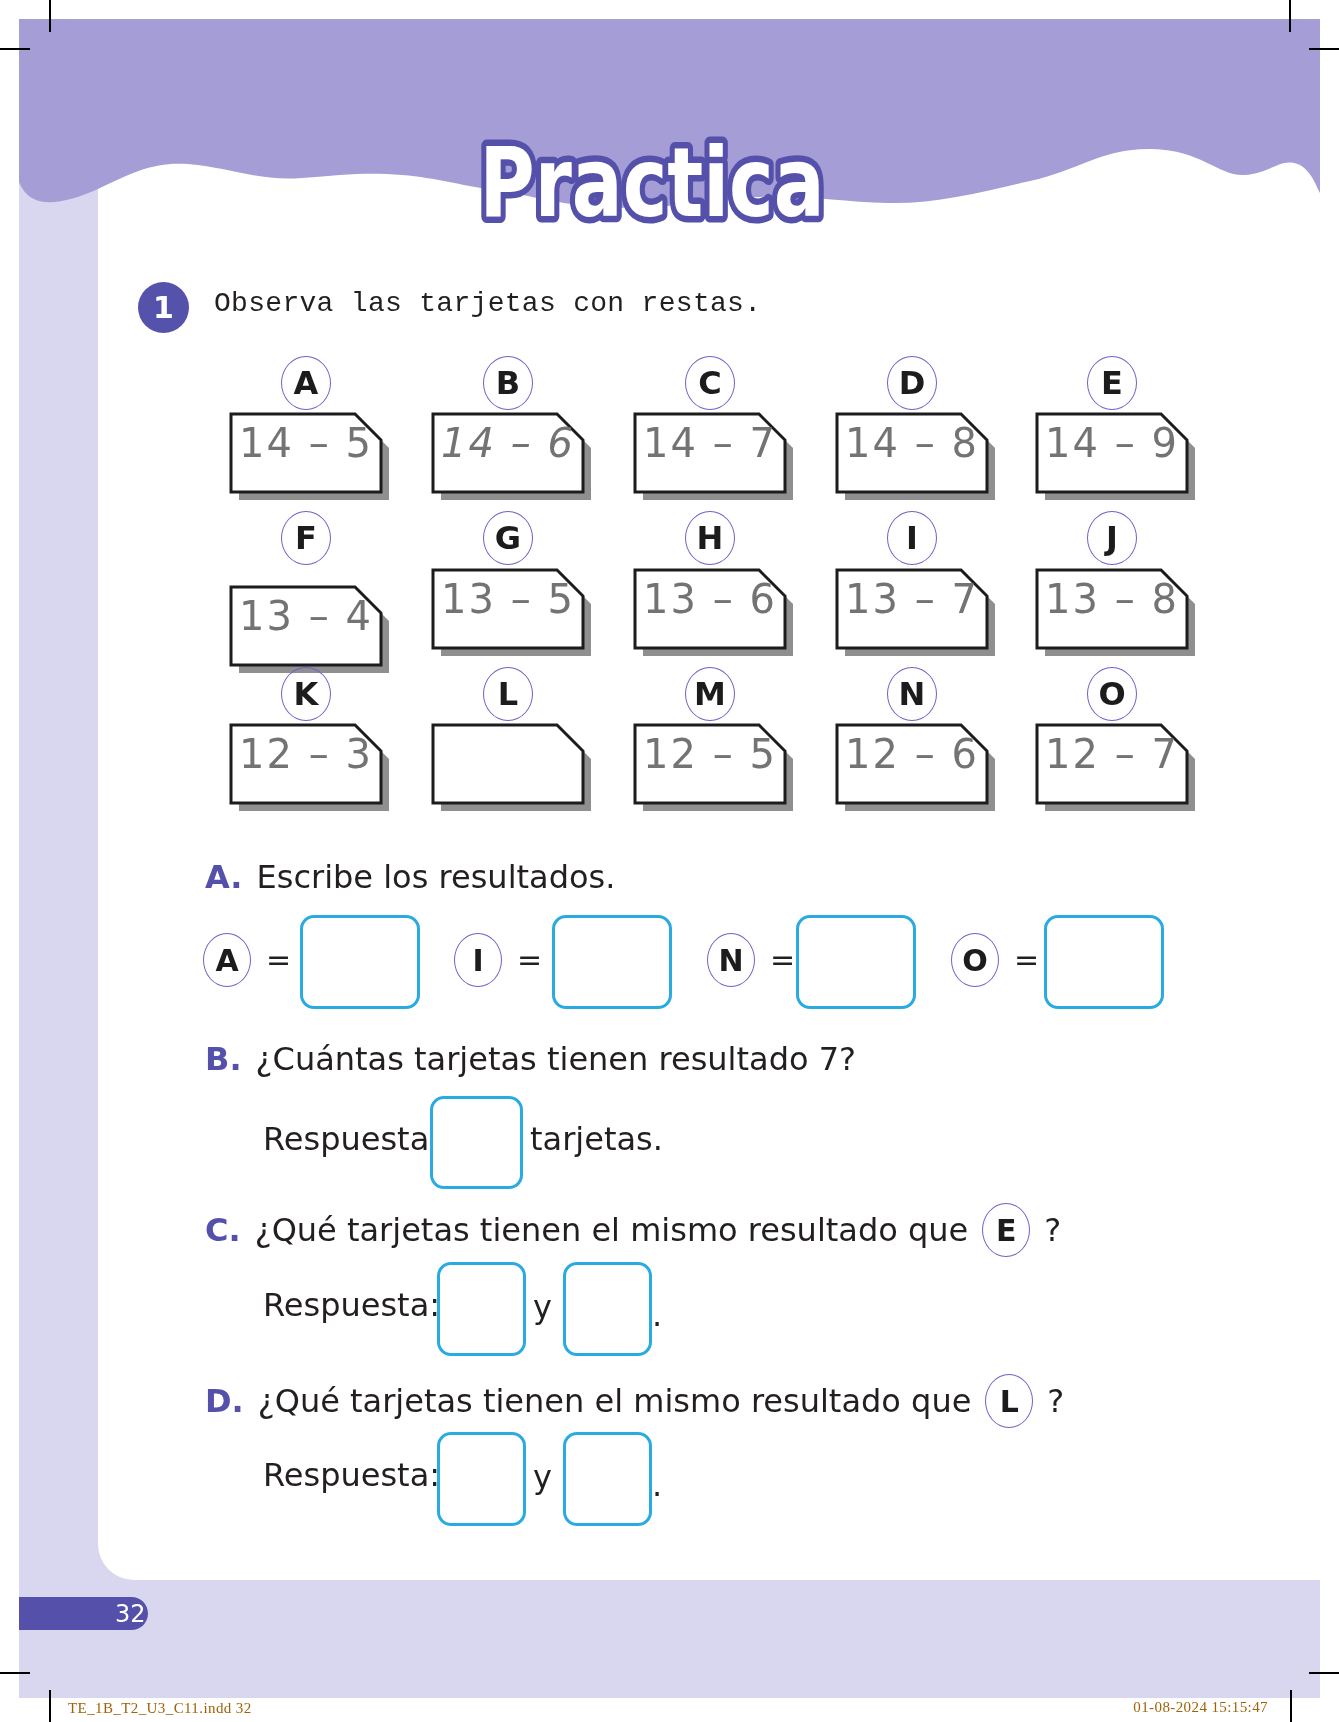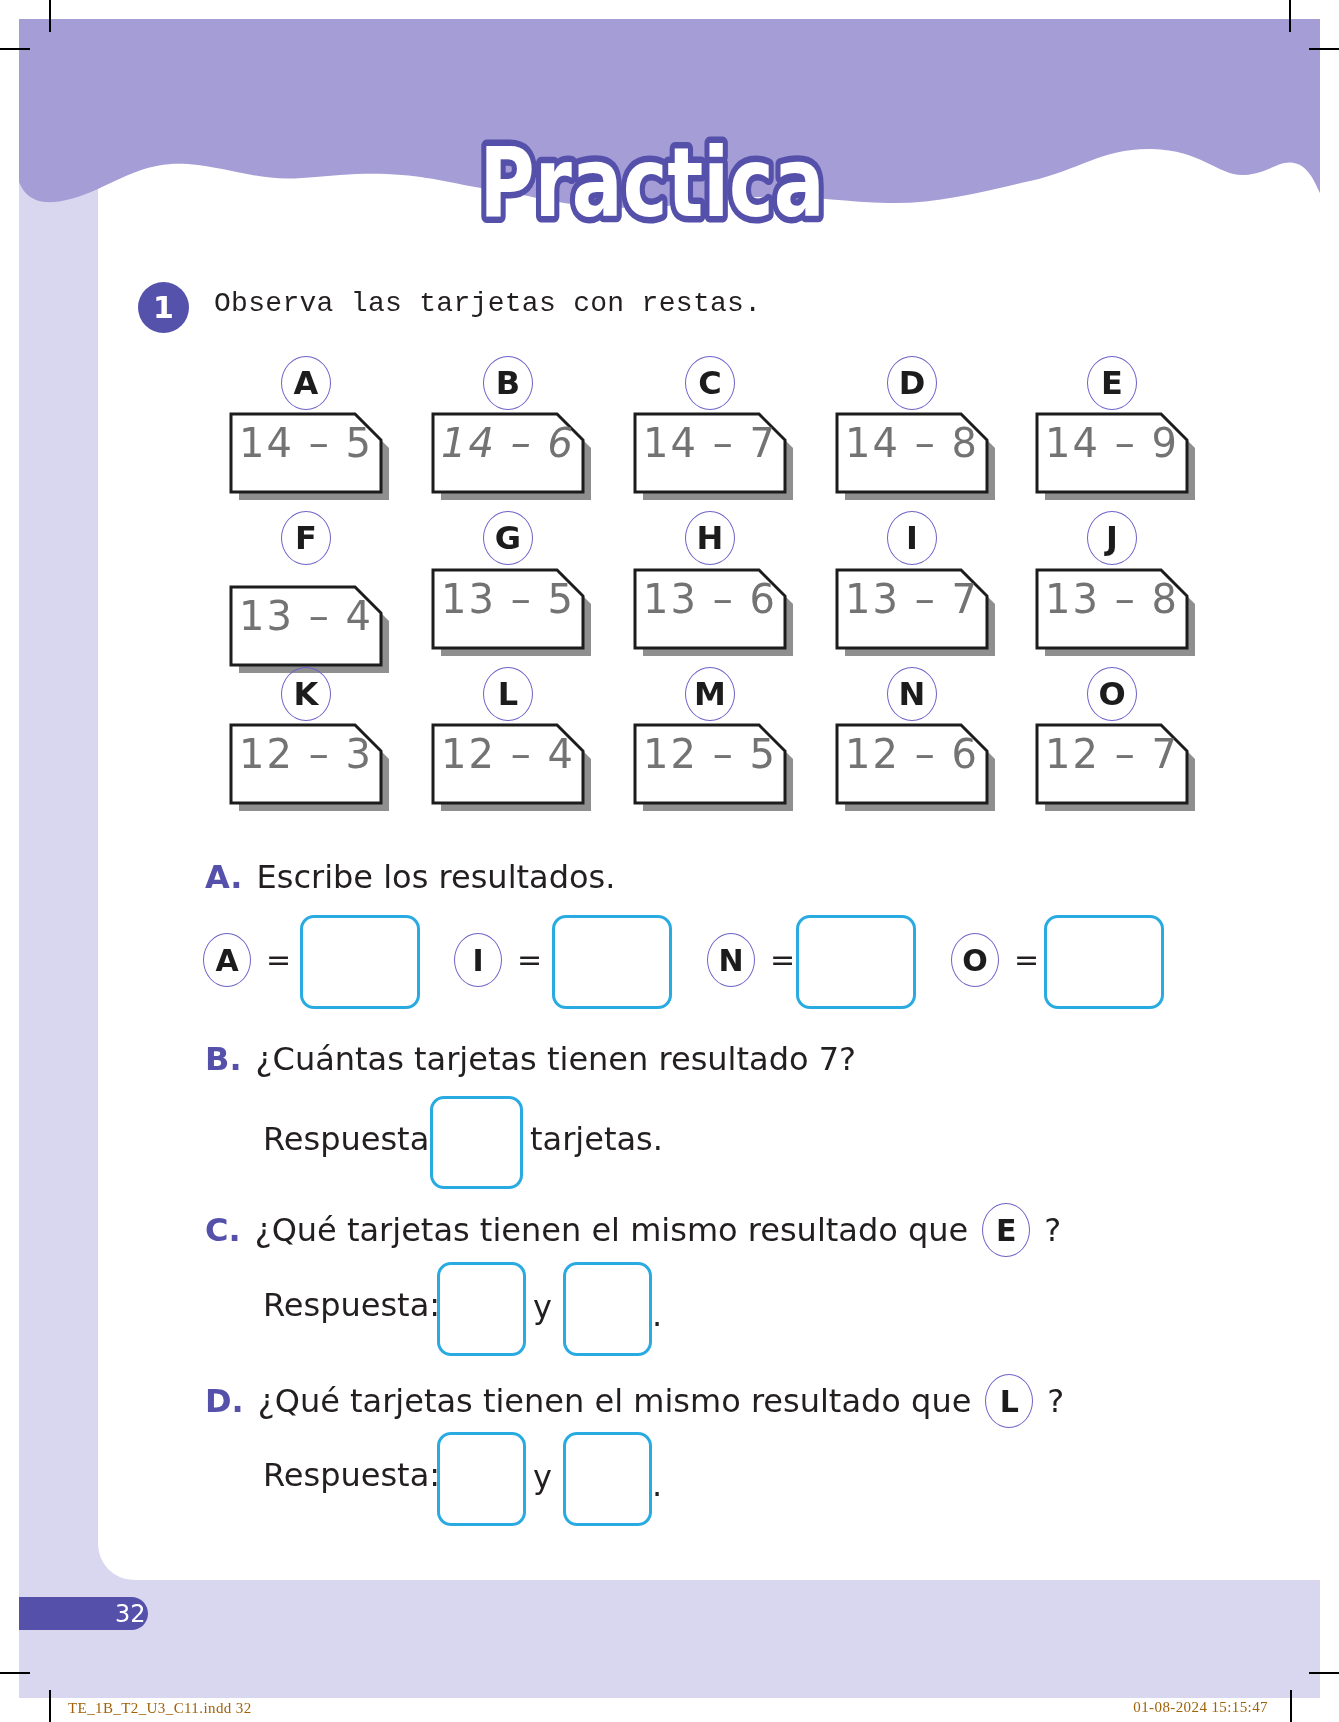--- a/index.html
+++ b/index.html
@@ -190,21 +190,20 @@
         <div class="card-num">12 – 3</div>
       </div>
       <div class="letter-circle" style="left: 483px; top: 667px;">
         <span>L</span>
       </div>
       <div class="card" style="left: 431px; top: 723px;">
         <svg width="162" height="90" viewBox="0 0 162 90">
           <polygon points="10,10 134,10 160,36 160,88 10,88" fill="#8f8f8f"></polygon>
           <polygon points="2,2 126,2 152,28 152,80 2,80" fill="#ffffff" stroke="#1c1c1c" stroke-width="3"></polygon>
         </svg>
-        <div class="card-num">12 – 4</div>
       </div>
       <div class="letter-circle" style="left: 685px; top: 667px;">
         <span>M</span>
       </div>
       <div class="card" style="left: 633px; top: 723px;">
         <svg width="162" height="90" viewBox="0 0 162 90">
           <polygon points="10,10 134,10 160,36 160,88 10,88" fill="#8f8f8f"></polygon>
           <polygon points="2,2 126,2 152,28 152,80 2,80" fill="#ffffff" stroke="#1c1c1c" stroke-width="3"></polygon>
         </svg>
         <div class="card-num">12 – 5</div>

